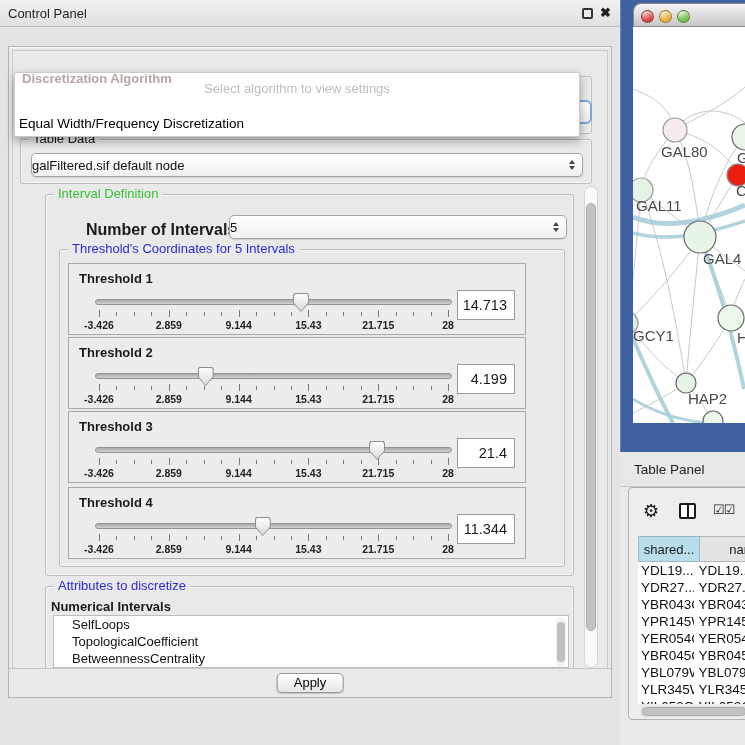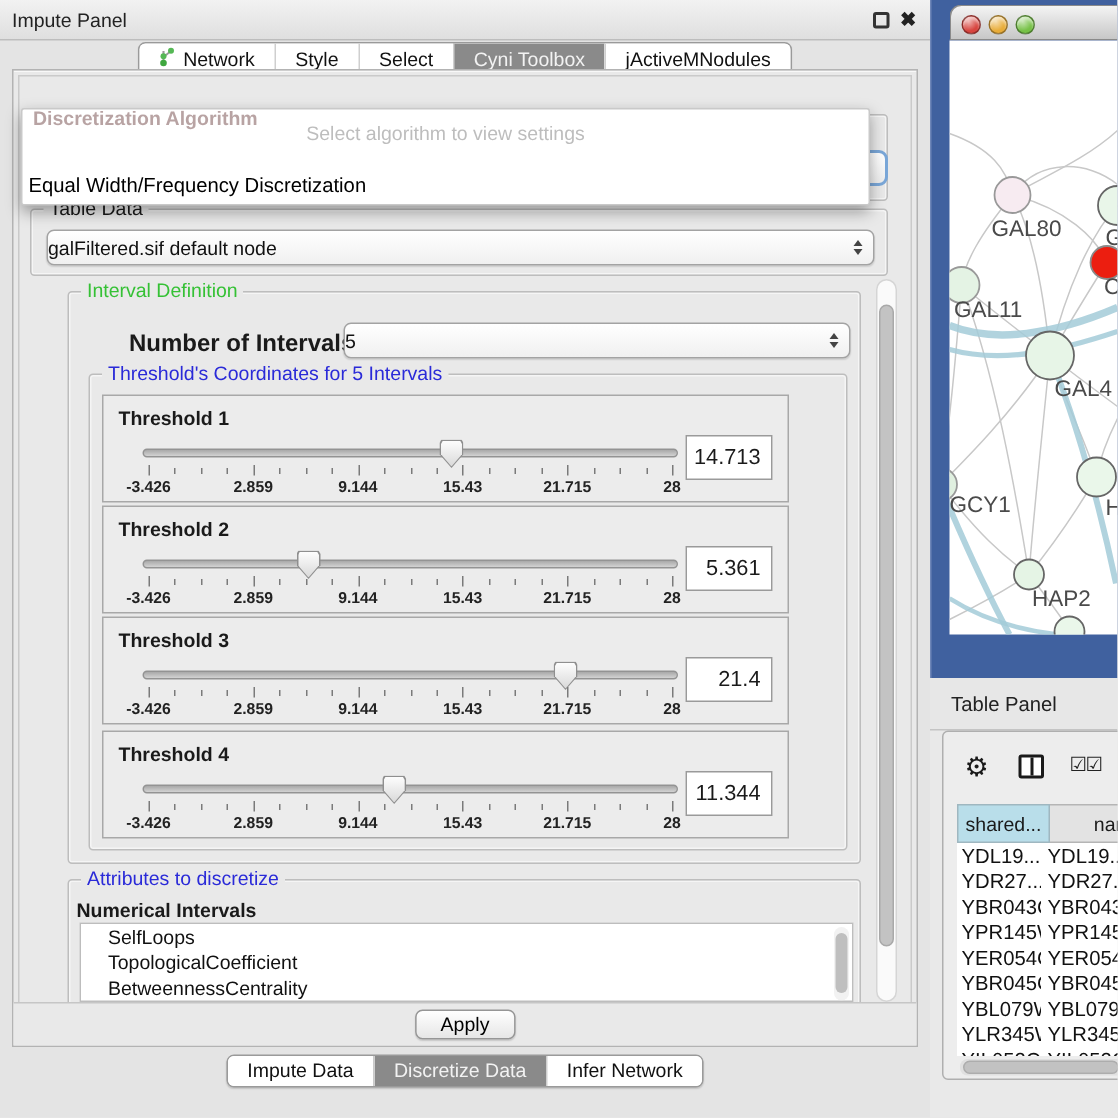--- a/index.html
+++ b/index.html
@@ -125,40 +125,25 @@
   #tp-hscroll .thumb { position:absolute; left:2px; top:1px; width:104px; height:9px; background:#C2C2C2;
     border:1px solid #ADADAD; border-radius:5px; }
 
   svg text { font-family:"Liberation Sans", sans-serif; }
 </style>
 </head>
 <body>
 
 <div id="control-panel" class="abs">
   <div id="cp-titlebar" class="abs">
-    <span id="cp-title" class="abs">Impute Panel</span>
+    <span id="cp-title" class="abs">Control Panel</span>
     <span id="float-ico" class="abs"></span>
     <span id="close-ico" class="abs">✖</span>
   </div>
 
-  <div id="top-tabs" class="abs tabrow">
-    <div class="tabgroup" id="top-tabgroup">
-        <span class="tab"><span><svg width="11" height="14" viewBox="0 0 11 14">
-              <line x1="3" y1="3" x2="3" y2="11" stroke="#9a9a9a" stroke-width="1.4"></line>
-              <line x1="3" y1="7" x2="8" y2="3" stroke="#9a9a9a" stroke-width="1.2"></line>
-              <circle cx="3" cy="11" r="2.2" fill="#3FA73F"></circle>
-              <circle cx="3" cy="6.5" r="2" fill="#55B855"></circle>
-              <circle cx="8" cy="2.8" r="2" fill="#55B855"></circle>
-            </svg></span>Network</span>
-        <span class="tab">Style</span>
-        <span class="tab">Select</span>
-        <span class="tab sel">Cyni Toolbox</span>
-        <span class="tab">jActiveMNodules</span>
-      </div>
-  </div>
 
   <div id="outer-box" class="abs"></div>
   <div id="inner-box" class="abs"></div>
 
   <div id="algo-grp" class="abs grp"></div>
   <div id="algo-combo" class="abs">
     <span class="arrows" style="position:absolute;"><span class="arr-up"></span><span class="arr-dn"></span></span>
   </div>
   <div id="algo-popup" class="abs">
     <div id="popup-header" class="abs">Select algorithm to view settings</div>
@@ -268,21 +253,21 @@
             </div>
           <div class="scale-labels">
               <span class="slab" style="left: 0%;">-3.426</span>
               <span class="slab" style="left: 20%;">2.859</span>
               <span class="slab" style="left: 40%;">9.144</span>
               <span class="slab" style="left: 60%;">15.43</span>
               <span class="slab" style="left: 80%;">21.715</span>
               <span class="slab" style="left: 100%;">28</span>
             </div>
         </div>
-        <div class="val">5.361</div>
+        <div class="val">4.199</div>
       </div>
 
       <div class="thr" style="top:161px;">
         <div class="thr-label">Threshold 3</div>
         <div class="slider">
           <div class="track"></div>
           <div class="thumb-o" style="left: 79%;">
               <div class="thumb-i"></div>
             </div>
           <div class="ticks">
@@ -374,27 +359,20 @@
         <div id="attr-scroll">
           <div class="thumb"></div>
         </div>
     </div>
   </div>
 
   <div id="apply-strip" class="abs">
     <button id="apply-btn" class="abs">Apply</button>
   </div>
 
-  <div id="bottom-tabs" class="abs tabrow">
-    <div class="tabgroup" id="bottom-tabgroup">
-        <span class="tab">Impute Data</span>
-        <span class="tab sel">Discretize Data</span>
-        <span class="tab">Infer Network</span>
-      </div>
-  </div>
 </div>
 
 <div id="right-side" class="abs">
   <div id="desk-blue" class="abs"></div>
   <div id="net-titlebar" class="abs">
       <span class="light" style="left: 7px; background: radial-gradient(circle at 35% 30%, rgba(255, 255, 255, 0.6), rgb(215, 68, 62) 60%) rgb(215, 68, 62);"></span>
       <span class="light" style="left: 25px; background: radial-gradient(circle at 35% 30%, rgba(255, 255, 255, 0.6), rgb(232, 172, 56) 60%) rgb(232, 172, 56);"></span>
       <span class="light" style="left: 43px; background: radial-gradient(circle at 35% 30%, rgba(255, 255, 255, 0.6), rgb(118, 193, 70) 60%) rgb(118, 193, 70);"></span>
     </div>
   <div id="net-canvas" class="abs">

